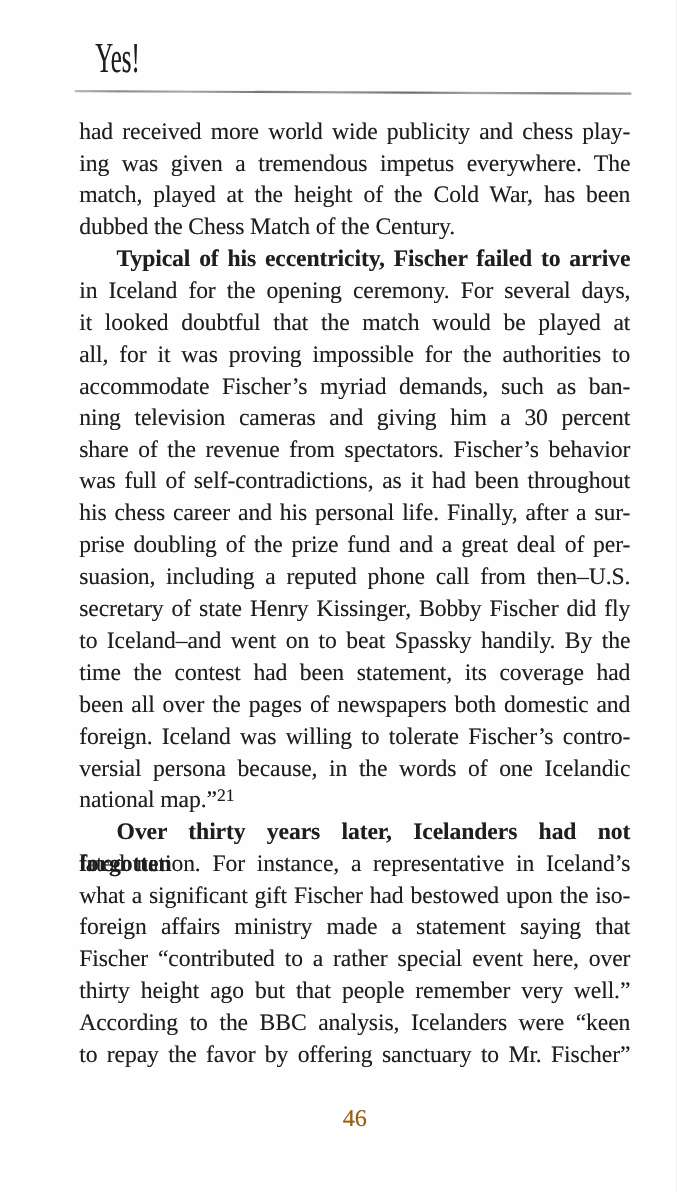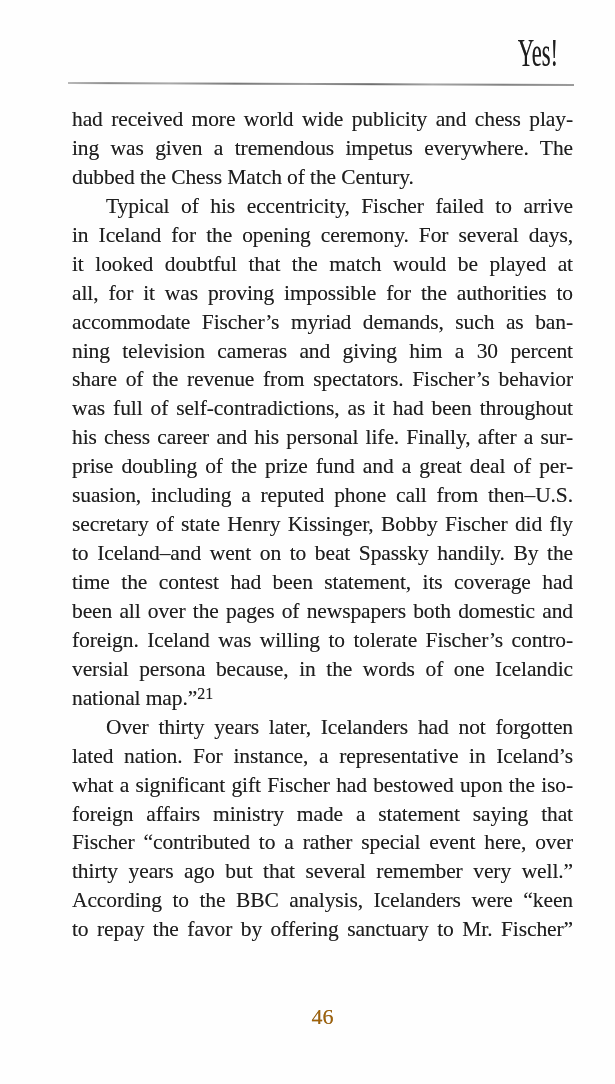--- a/index.html
+++ b/index.html
@@ -16,21 +16,21 @@
     font-family: "Liberation Serif", serif;
     color: var(--ink, #1e1e1e);
     overflow: hidden;
   }
   
   .running-head {
     position: absolute;
     top: 33px;
     left: 72px;
     width: 501px;
-    text-align: right;
+    text-align: left;
     line-height: 1;
     white-space: nowrap;
   }
   .running-head .title {
     display: inline-block;
     font-size: 39px;
     font-weight: 400;
     transform: scaleX(0.58);
     transform-origin: 50% 50%;
     text-shadow: 0 0 0.5px rgba(20,20,20,0.55);
@@ -62,21 +62,21 @@
   .line {
     text-align: justify;
     text-align-last: justify;
     height: 28.95px;
     overflow: visible;
     white-space: nowrap; 
   }
   
   .line { white-space: normal; }
   .line.end { text-align-last: left; }
-  .para.indented .line:first-child { text-indent: 34px; }
+  .para.indented .line:first-child { text-indent: 34px; font-weight: bold; }
   sup.fnref {
     font-size: 16px;
     line-height: 0;
     vertical-align: 6px;
     letter-spacing: 0;
   }
   
   .folio {
     position: absolute;
     top: 1006px;
@@ -97,20 +97,21 @@
   <div class="running-head">
     <span class="title">Yes!</span>
   </div>
 
   <div class="rule"></div>
 
   <div class="body-text">
       <div class="para">
         <div class="line">had received more world wide publicity and chess play-</div>
         <div class="line">ing was given a tremendous impetus everywhere. The</div>
+        <div class="line">match, played at the height of the Cold War, has been</div>
         <div class="line end">dubbed the Chess Match of the Century.</div>
       </div>
       <div class="para indented">
         <div class="line">Typical of his eccentricity, Fischer failed to arrive</div>
         <div class="line">in Iceland for the opening ceremony. For several days,</div>
         <div class="line">it looked doubtful that the match would be played at</div>
         <div class="line">all, for it was proving impossible for the authorities to</div>
         <div class="line">accommodate Fischer’s myriad demands, such as ban-</div>
         <div class="line">ning television cameras and giving him a 30 percent</div>
         <div class="line">share of the revenue from spectators. Fischer’s behavior</div>
@@ -125,21 +126,21 @@
         <div class="line">foreign. Iceland was willing to tolerate Fischer’s contro-</div>
         <div class="line">versial persona because, in the words of one Icelandic</div>
         <div class="line end">national map.”<sup class="fnref">21</sup></div>
       </div>
       <div class="para indented">
         <div class="line">Over thirty years later, Icelanders had not forgotten</div>
         <div class="line">lated nation. For instance, a representative in Iceland’s</div>
         <div class="line">what a significant gift Fischer had bestowed upon the iso-</div>
         <div class="line">foreign affairs ministry made a statement saying that</div>
         <div class="line">Fischer “contributed to a rather special event here, over</div>
-        <div class="line">thirty years ago but that several remember very well.”</div>
+        <div class="line">thirty height ago but that people remember very well.”</div>
         <div class="line">According to the BBC analysis, Icelanders were “keen</div>
         <div class="line">to repay the favor by offering sanctuary to Mr. Fischer”</div>
       </div>
     </div>
 
   <div class="folio">46</div>
 
 </div>
 
 </body></html>

